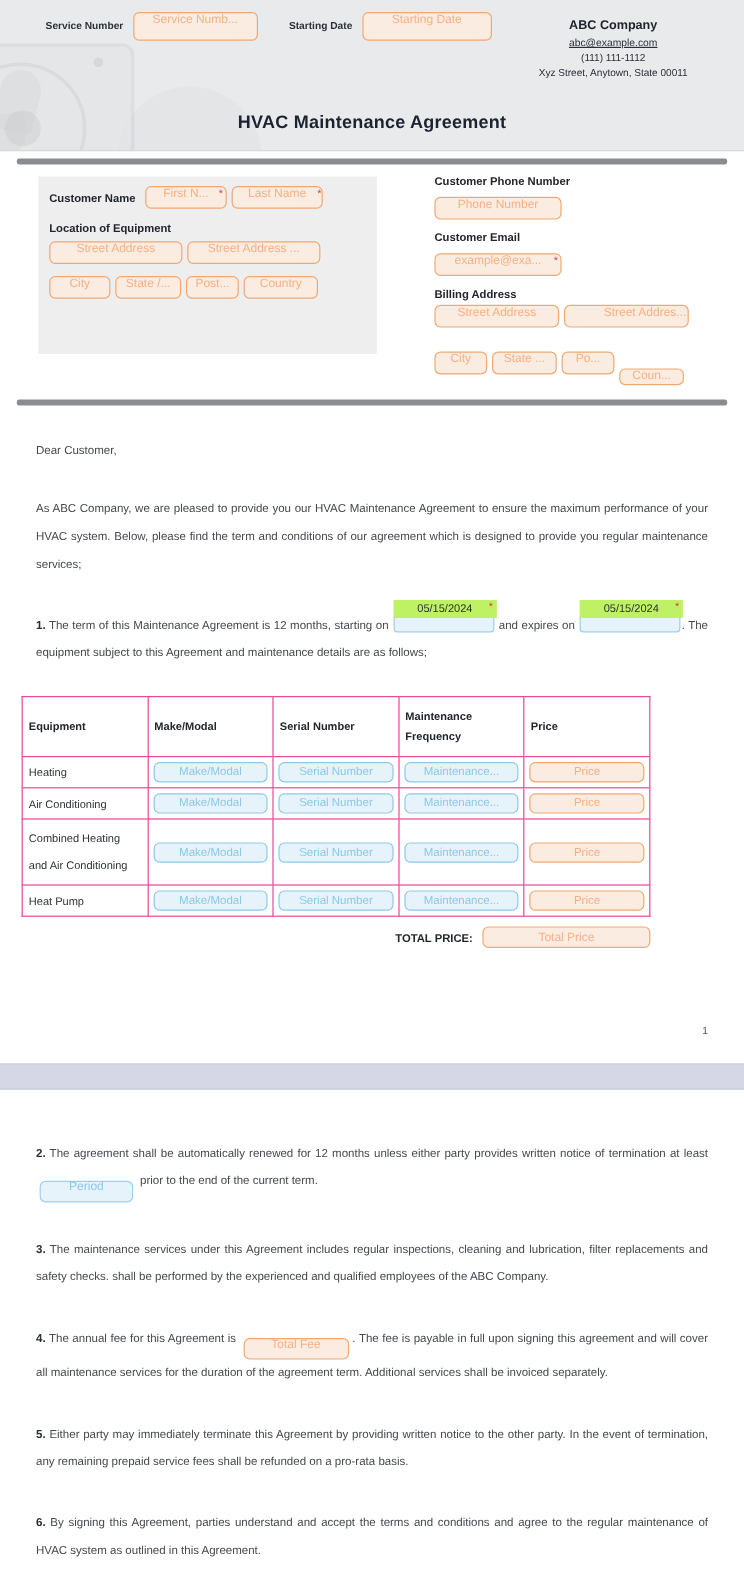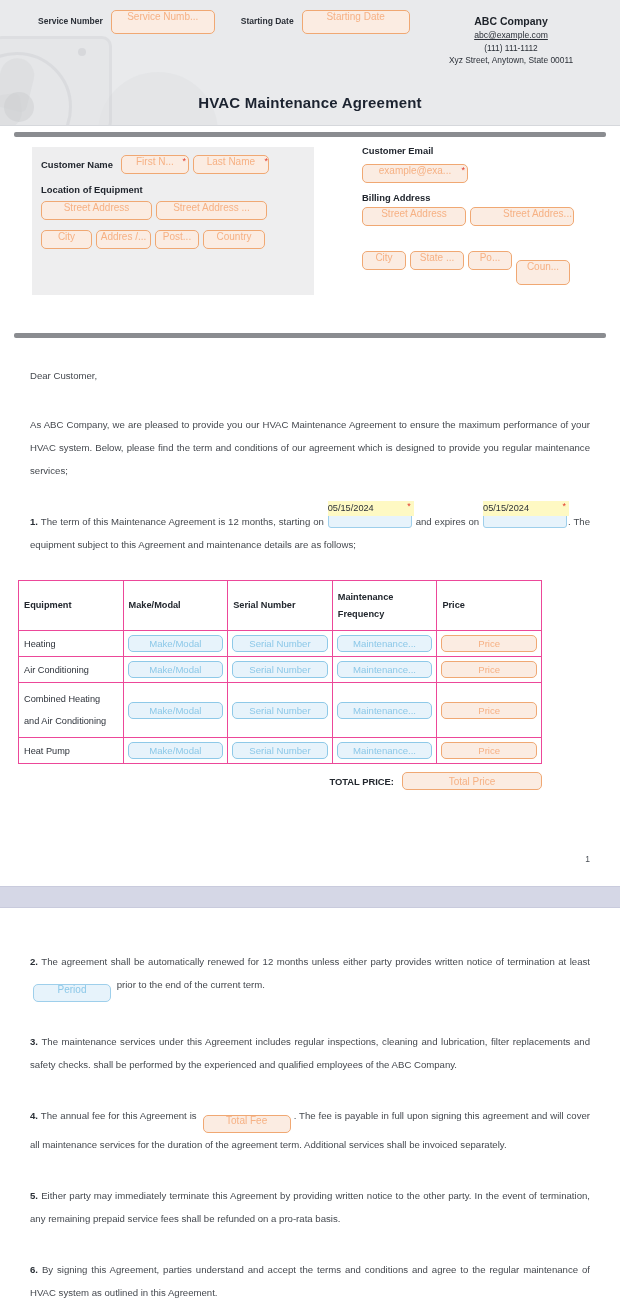--- a/index.html
+++ b/index.html
@@ -130,22 +130,22 @@
   .p-clause1 { margin-top:28px; }
 
   .inline-blue {
     display:inline-block; vertical-align:-3px;
     width:84px; height:15px;
     background:#e7f3fb; border:1px solid #9ecfeb; border-radius:3px;
     position:relative; margin:0 1px;
   }
   .date-float {
     position:absolute; left:-1px; top:-13px;
-    width:86px; height:15px; background:#fef9c3;
-    font-size:9.2px; color:#2c3138; text-align:left;
+    width:86px; height:15px; background:#bef264;
+    font-size:9.2px; color:#2c3138; text-align:center;
     line-height:15px;
   }
   .date-float .req { right:3px; top:0; }
 
   .inline-pill {
     display:inline-flex; vertical-align:-5px; align-items:flex-end;
     justify-content:center;
     height:18px; border-radius:5px; font-size:10px; margin:0 3px;
   }
   .ip-blue { background:#e7f3fb; border:1px solid #9ecfeb; color:#8cc8e8; width:78px; }
@@ -262,32 +262,38 @@
         <div class="pill orange" style="width:111px;height:19px;">
           <span>Street Address ...</span>
         </div>
       </div>
 
       <div class="row mt10">
         <div class="pill orange" style="width:51px;height:19px;">
           <span>City</span>
         </div>
         <div class="pill orange" style="width:55px;height:19px;">
-          <span>Addres /...</span>
+          <span>State /...</span>
         </div>
         <div class="pill orange" style="width:44px;height:19px;">
           <span>Post...</span>
         </div>
         <div class="pill orange" style="width:62px;height:19px;">
           <span>Country</span>
         </div>
       </div>
     </div>
 
     <div class="cust-right">
+      <div class="grp">
+        <span class="lbl">Customer Phone Number</span>
+        <div class="pill orange" style="width:106px;height:19px;">
+          <span>Phone Number</span>
+        </div>
+      </div>
 
       <div class="grp">
         <span class="lbl">Customer Email</span>
         <div class="pill orange" style="width:106px;height:19px;">
           <span>example@exa...</span>
           <span class="req">*</span>
         </div>
       </div>
 
       <div class="grp">
@@ -303,21 +309,21 @@
         <div class="row mt10">
           <div class="pill orange" style="width:44px;height:19px;">
             <span>City</span>
           </div>
           <div class="pill orange" style="width:54px;height:19px;">
             <span>State ...</span>
           </div>
           <div class="pill orange" style="width:44px;height:19px;">
             <span>Po...</span>
           </div>
-          <div class="pill orange" style="width:54px;height:25px;margin-top:24px;">
+          <div class="pill orange" style="width:54px;height:14px;margin-top:24px;">
             <span>Coun...</span>
           </div>
         </div>
       </div>
     </div>
   </div>
 
   <div class="divider"></div>
 
   <div class="body">

